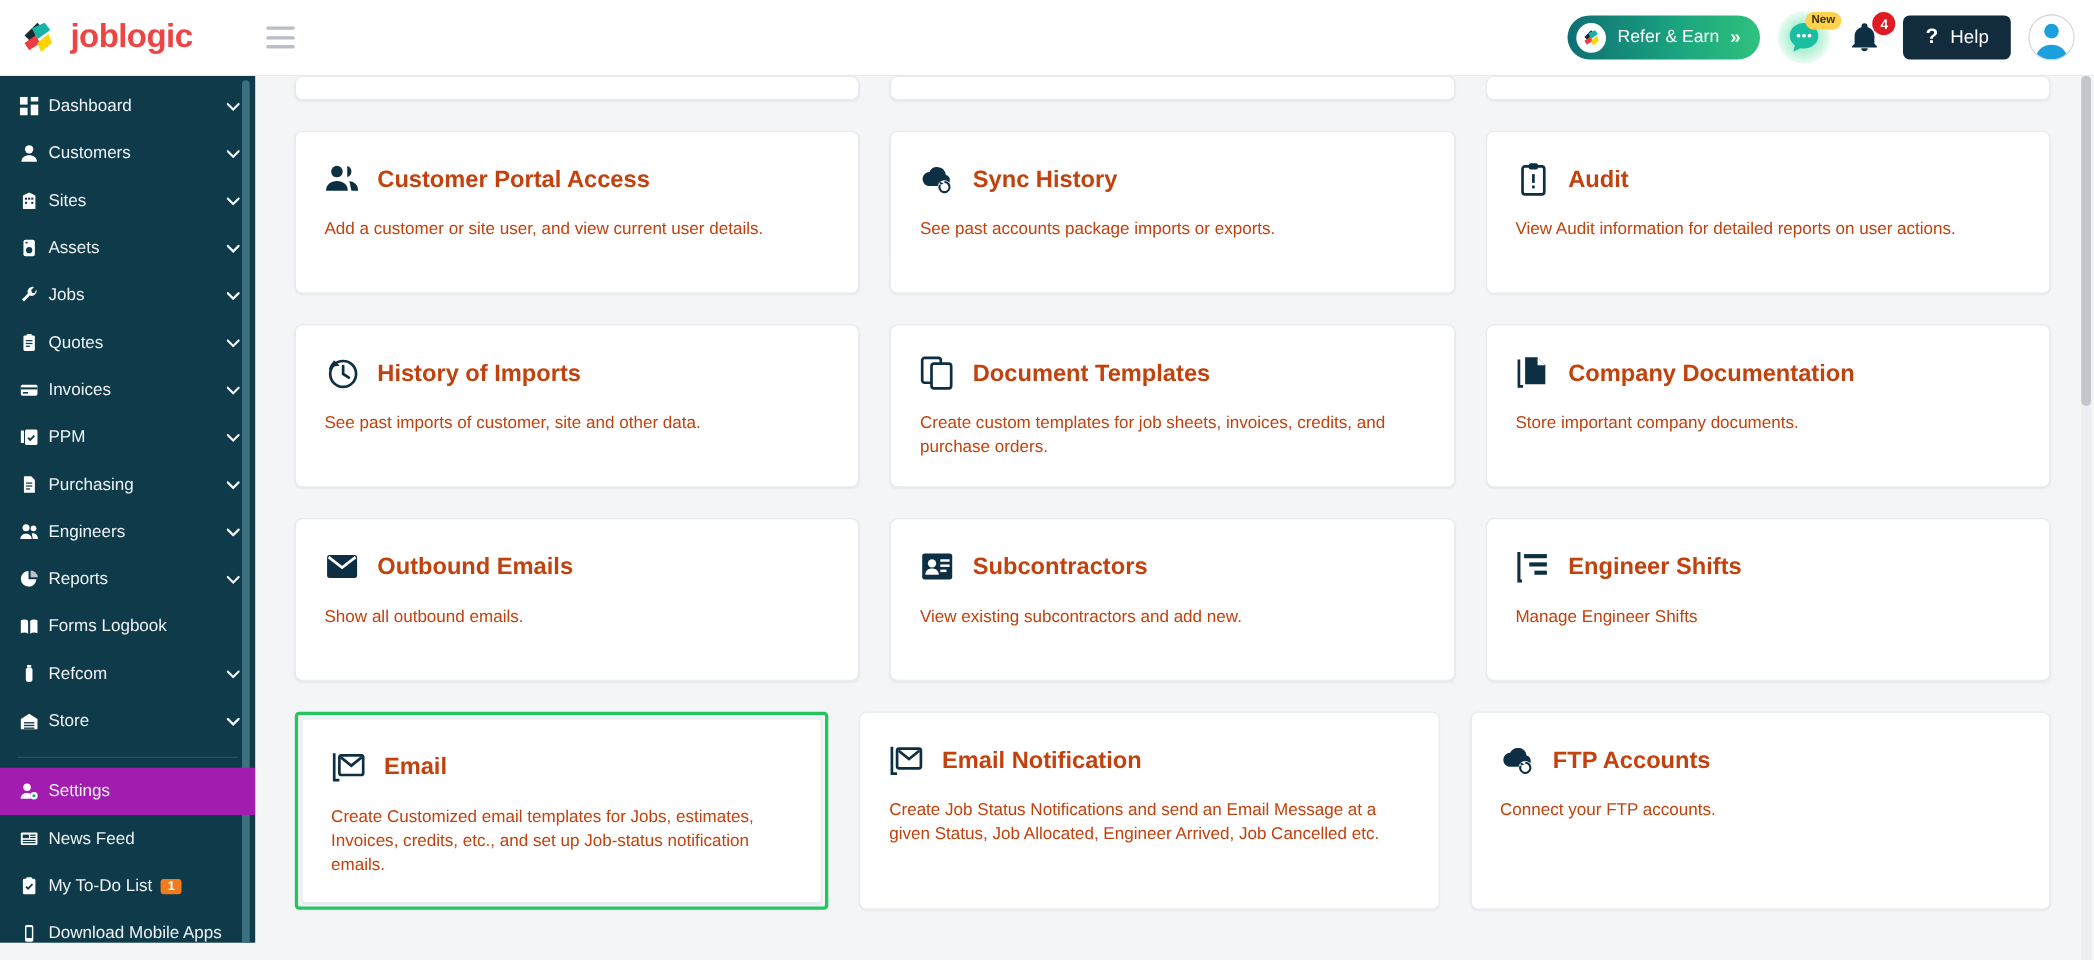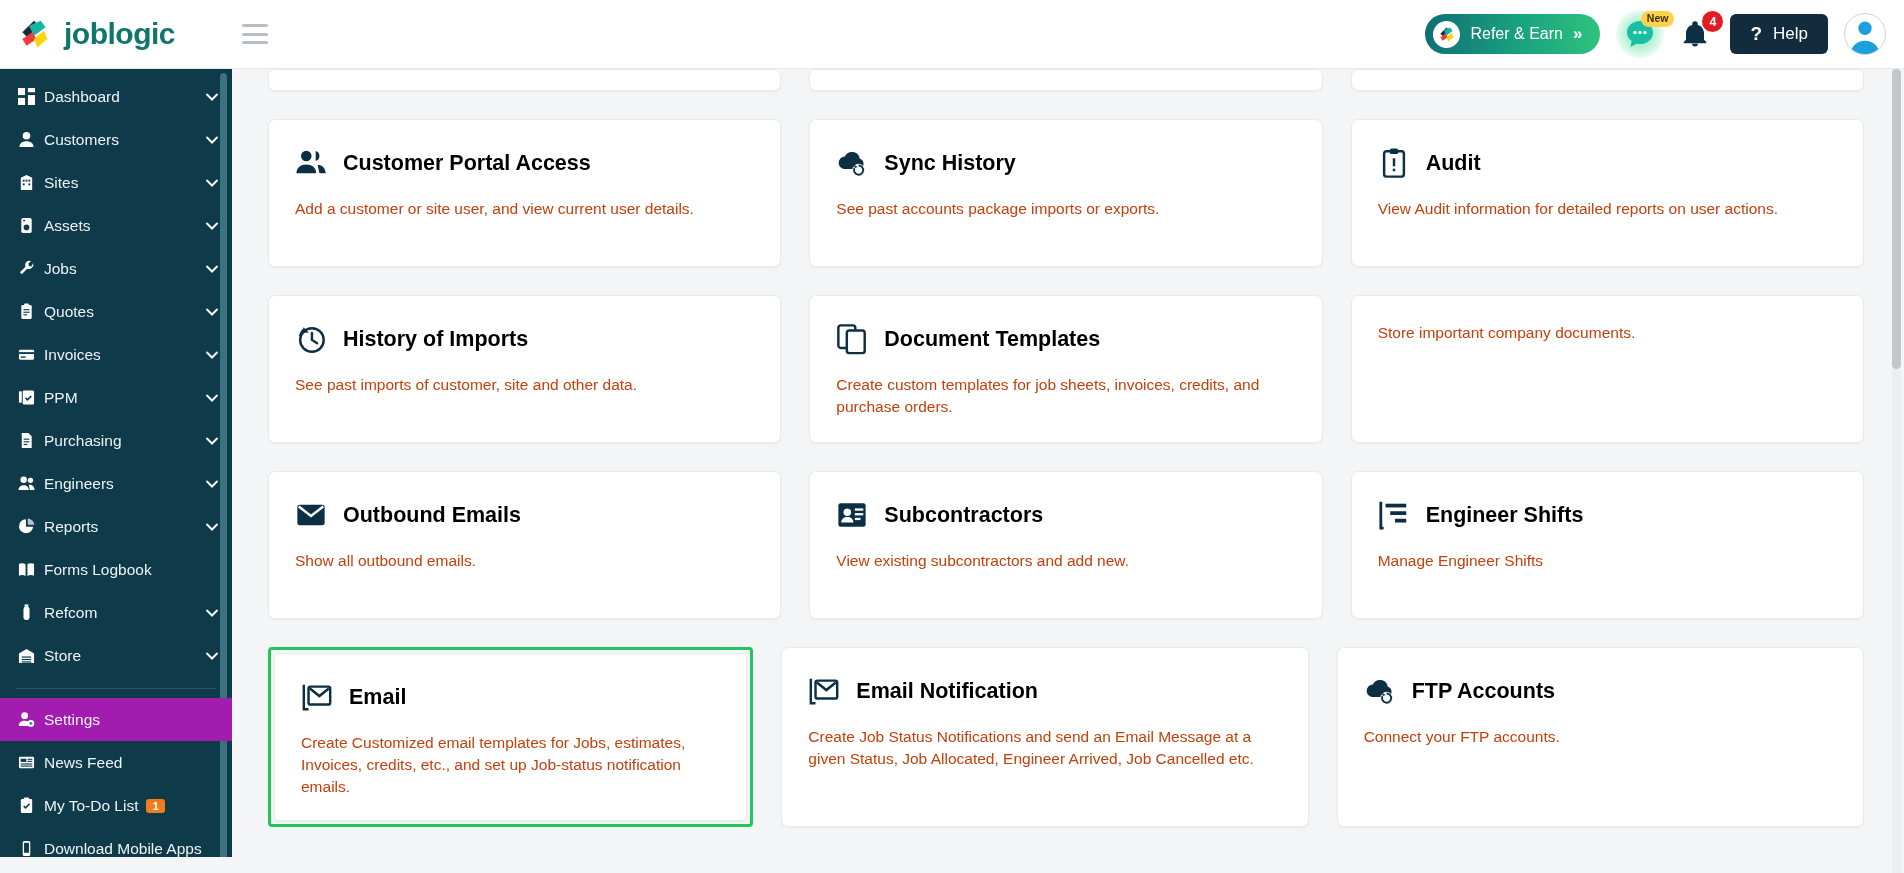--- a/index.html
+++ b/index.html
@@ -10,21 +10,21 @@
   }
 
   
   .topbar {
     position: absolute; top: 0; left: 0; width: 1904px; height: 69px;
     background: #ffffff; display: flex; align-items: center;
     border-bottom: 1px solid #e6e8ec; z-index: 30;
   }
   .logo-wrap { display: flex; align-items: center; width: 232px; padding-left: 14px; gap: 10px; }
   .logo-mark { width: 40px; height: 40px; flex: none; }
-  .logo-text { font-size: 30px; font-weight: 700; color: #0f766e; letter-spacing: -0.5px; }
+  .logo-text { font-size: 30px; font-weight: 700; color: #ef4444; letter-spacing: -0.5px; }
 
   .hamburger { width: 26px; height: 20px; margin-left: 10px; display: flex; flex-direction: column;
                justify-content: space-between; cursor: pointer; flex: none; }
   .hamburger span { display: block; height: 3px; background: #b9bec6; border-radius: 2px; }
 
   .banner-text { margin-left: 22px; font-size: 16.5px; color: #5d6470; white-space: nowrap; }
   .banner-link { color: #3a7bbf; text-decoration: none; }
 
   .topbar-right { margin-left: auto; display: flex; align-items: center; gap: 16px; padding-right: 18px; }
 
@@ -95,21 +95,21 @@
   .grid-pad { padding: 0 40px 0 36px; }
   .card-row { display: flex; gap: 28px; margin-bottom: 28px; }
   .card {
     flex: 1 1 0; background: #fff; border: 1px solid #e8eaee; border-radius: 7px;
     padding: 26px 26px 22px 26px; min-height: 148px;
     box-shadow: 0 1px 2px rgba(16,24,40,0.05); cursor: pointer;
   }
   .card.clipped { min-height: 0; height: 22px; padding: 0; overflow: hidden; }
   .card-head { display: flex; align-items: center; gap: 14px; margin-bottom: 18px; }
   .card-ico { width: 34px; height: 34px; flex: none; color: #0c2f43; display: flex; align-items: center; }
-  .card-title { font-size: 21.5px; font-weight: 700; color: #000000; white-space: nowrap; }
+  .card-title { font-size: 21.5px; font-weight: 700; color: #c2410c; white-space: nowrap; }
   .card-desc { font-size: 15.5px; line-height: 1.42; color: #c2410c; }
 
   .highlight-wrap { border: 3px solid #22c55e; border-radius: 4px; padding: 3px; flex: 1 1 0; display: flex; }
   .highlight-wrap .card { flex: 1 1 0; border-radius: 4px; }
 
   .main-scroll {
     position: absolute; right: 3px; top: 0px; width: 9px; height: 300px;
     background: #c3c7cd; border-radius: 5px;
   }
   .scroll-track { position: absolute; right: 3px; top: 0; width: 9px; height: 804px; background: #eceef1; }
@@ -524,20 +524,30 @@
                 <rect x="2.5" y="2.5" width="18" height="24" rx="2.5" fill="none" stroke="#0c2f43" stroke-width="2.6"></rect>
                 <rect x="11.5" y="8" width="19" height="24" rx="2.5" fill="#fff" stroke="#0c2f43" stroke-width="2.6"></rect>
               </svg>
           </span>
           <span class="card-title">Document Templates</span>
         </div>
         <div class="card-desc">Create custom templates for job sheets, invoices, credits, and purchase orders.</div>
       </div>
 
       <div class="card">
+        <div class="card-head">
+          <span class="card-ico">
+            <svg viewBox="0 0 34 34" width="32" height="32">
+                <path d="M3 4v26h4" stroke="#0c2f43" stroke-width="2.6" fill="none"></path>
+                <path d="M9 2h12l7.5 7.5V28H9z" fill="#0c2f43"></path>
+                <path d="M21 2v7.5h7.5" fill="#fff"></path>
+              </svg>
+          </span>
+          <span class="card-title">Company Documentation</span>
+        </div>
         <div class="card-desc">Store important company documents.</div>
       </div>
     </div>
 
     <div class="card-row">
       <div class="card">
         <div class="card-head">
           <span class="card-ico">
             <svg viewBox="0 0 34 34" width="32" height="32">
                 <rect x="2.5" y="6" width="29" height="22" rx="2.5" fill="#0c2f43"></rect>

